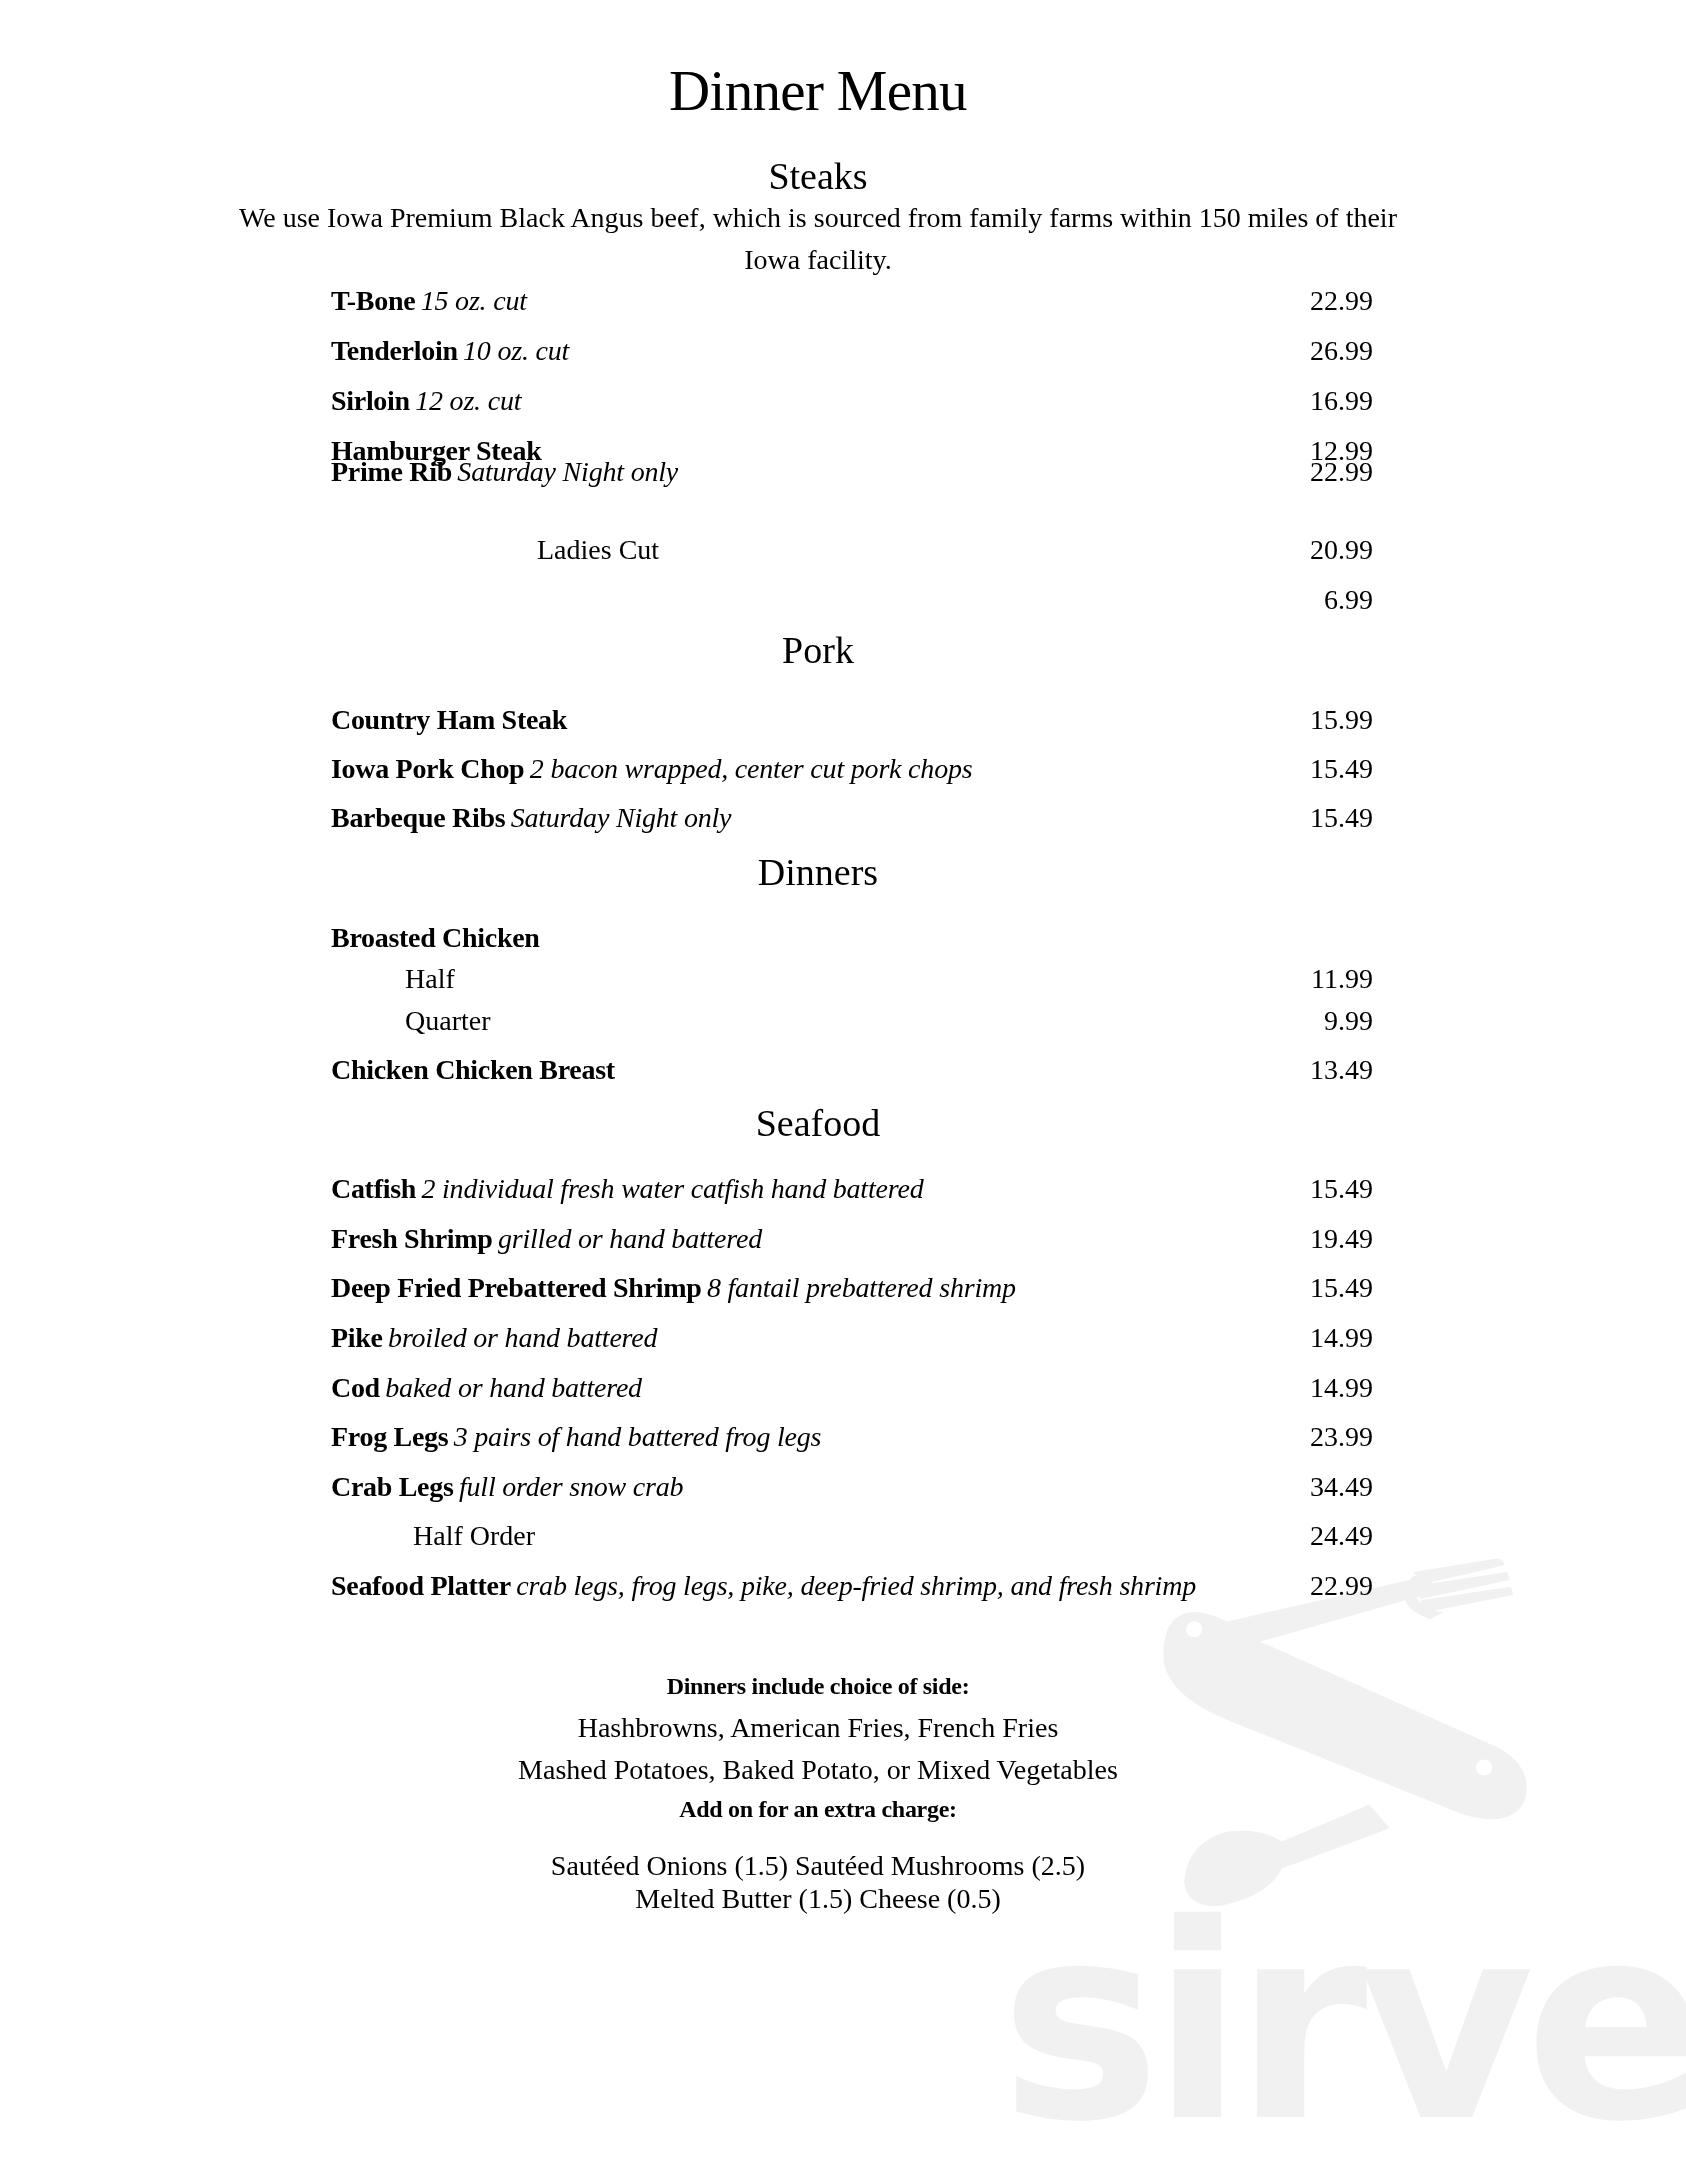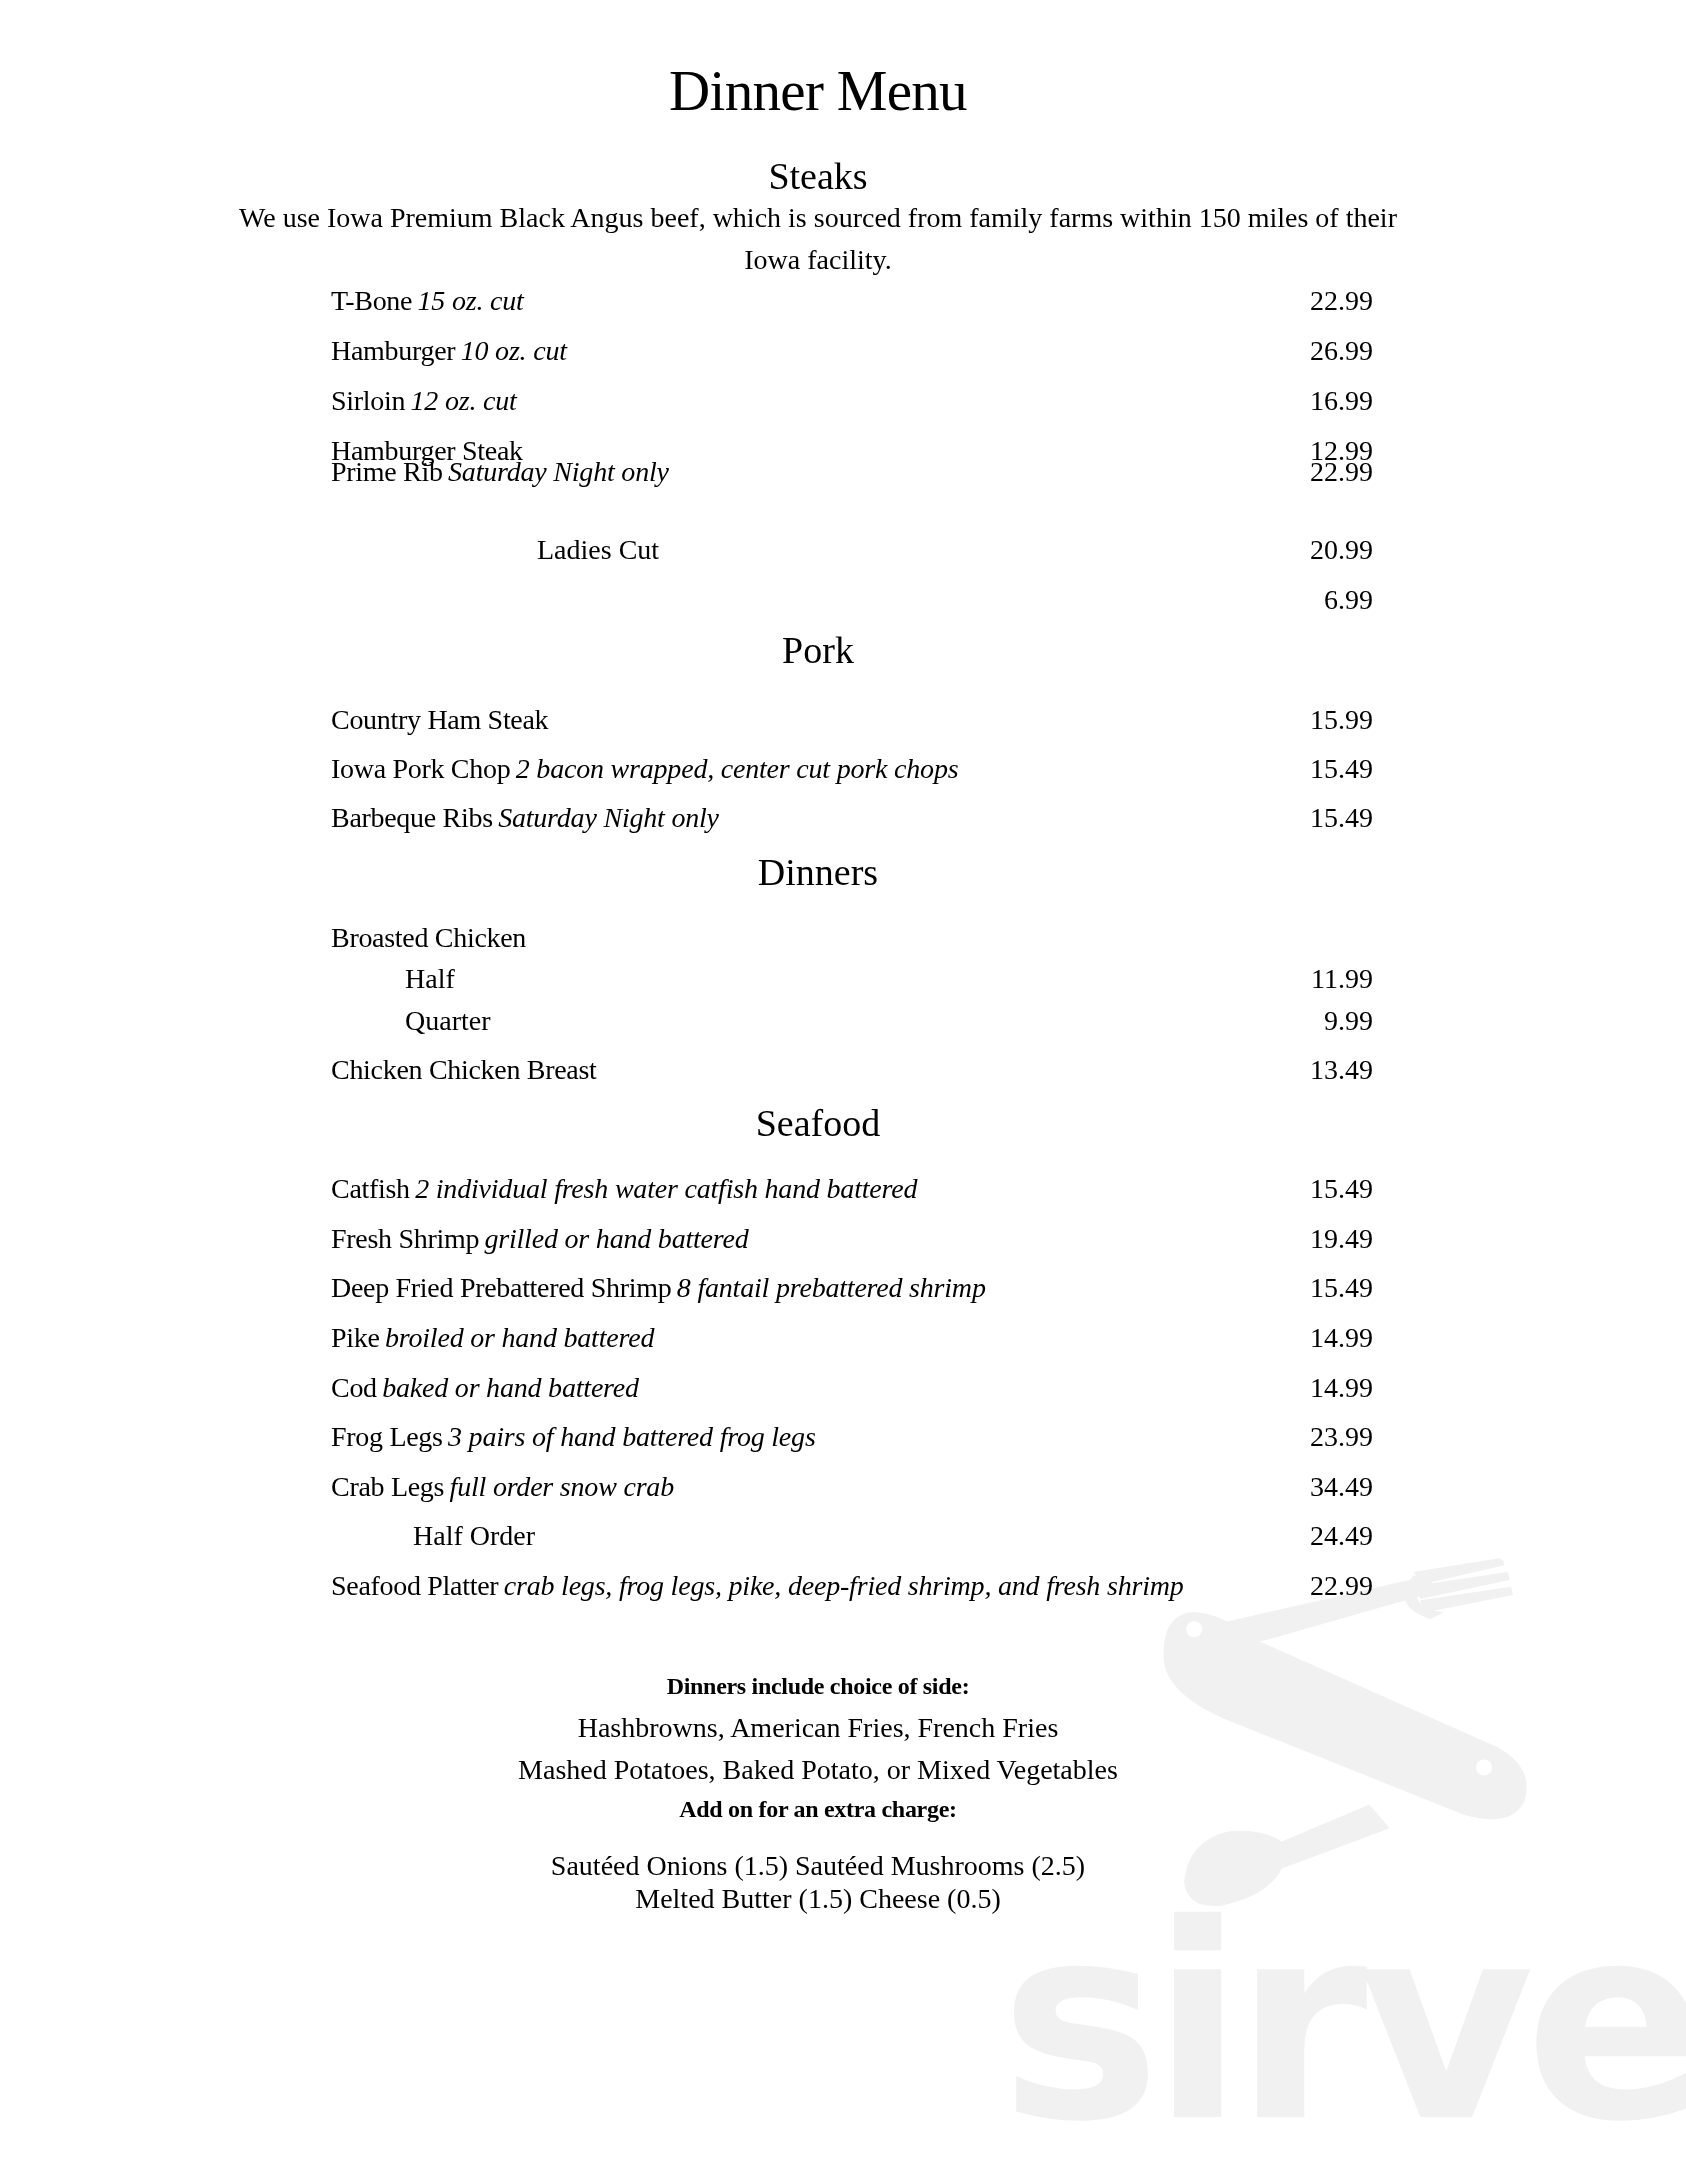--- a/index.html
+++ b/index.html
@@ -6,21 +6,21 @@
   body {
     width: 1687px; height: 2183px; position: relative; overflow: hidden;
     font-family: "Liberation Serif", "DejaVu Serif", serif; color: #000;
   }
   .abs { position: absolute; white-space: nowrap; line-height: 1; }
   .center { left: 0; width: 1636px; text-align: center; }
   .title { font-size: 57px; font-weight: normal; letter-spacing: -0.7px; }
   .heading { font-size: 38px; font-weight: normal; }
   .desc { font-size: 28px; }
   .row { position: absolute; left: 331px; width: 1042px; height: 34px; line-height: 1; }
-  .row .name { font-weight: normal; font-size: 28px; letter-spacing: -0.3px; }
+  .row .name { font-weight: bold; font-size: 28px; letter-spacing: -0.3px; }
   .row .note { font-style: italic; font-size: 28px; margin-left: 5.4px; letter-spacing: -0.2px; }
   .row .plain { font-size: 28px; }
   .row .price { position: absolute; right: 0; top: 0; font-size: 28px; }
   .footer-bold { font-size: 24px; font-weight: bold; letter-spacing: -0.3px; }
   .footer-line { font-size: 28px; }
   .watermark { position: absolute; color: #f1f1f1; }
   .wm-text {
     position: absolute; left: 1000px; top: 1889px;
     font-family: "DejaVu Sans", "Liberation Sans", sans-serif; font-weight: bold;
     font-size: 270px; letter-spacing: -9.4px; color: #f1f1f1; line-height: 1;
@@ -51,21 +51,21 @@
 
 <div class="abs center heading" style="top:157px;">Steaks</div>
 <div class="abs center desc" style="top:204px;">We use Iowa Premium Black Angus beef, which is sourced from family farms  within 150 miles of their</div>
 <div class="abs center desc" style="top:246px;">Iowa facility.</div>
 
 <div class="row" style="top:287px;">
   <span class="name">T-Bone</span><span class="note">15 oz. cut</span>
   <span class="price">22.99</span>
 </div>
 <div class="row" style="top:337px;">
-  <span class="name">Hamburger</span><span class="note">10 oz. cut</span>
+  <span class="name">Tenderloin</span><span class="note">10 oz. cut</span>
   <span class="price">26.99</span>
 </div>
 <div class="row" style="top:387px;">
   <span class="name">Sirloin</span><span class="note">12 oz. cut</span>
   <span class="price">16.99</span>
 </div>
 <div class="row" style="top:437px;">
   <span class="name">Hamburger Steak</span>
   <span class="price">12.99</span>
 </div>

